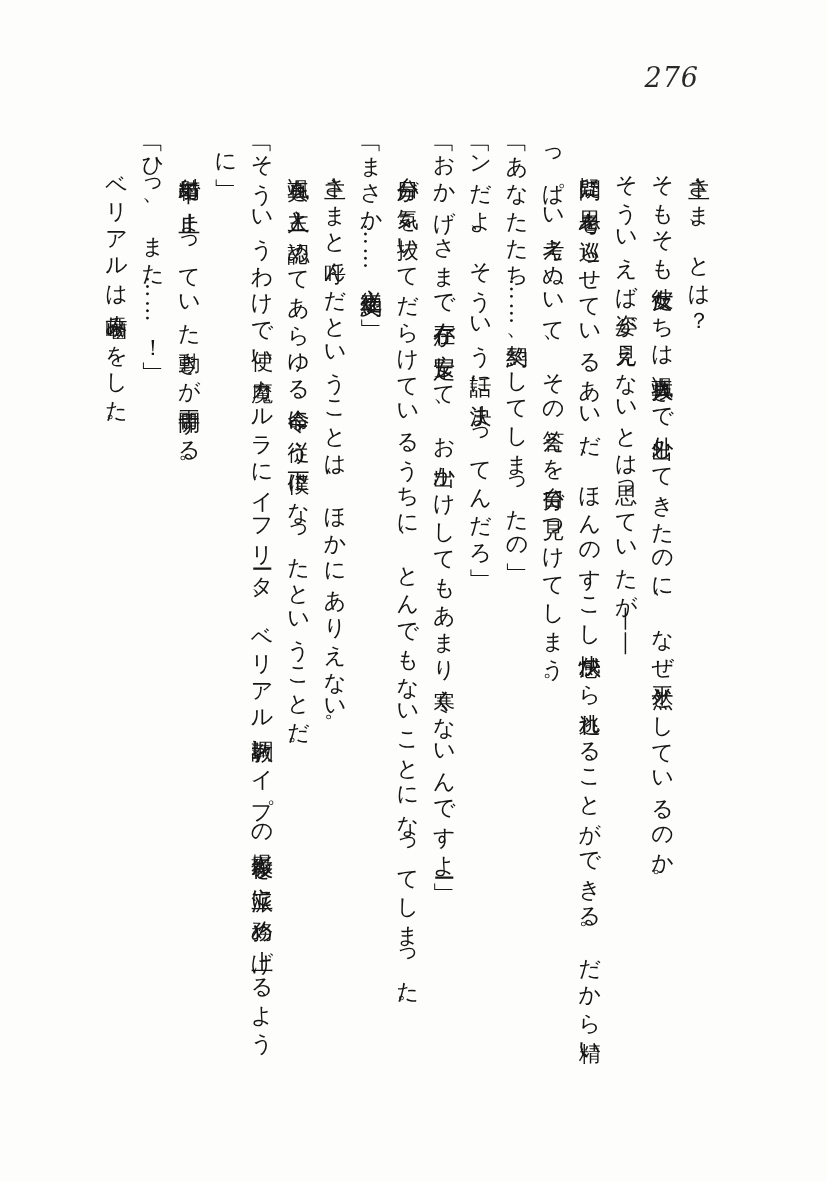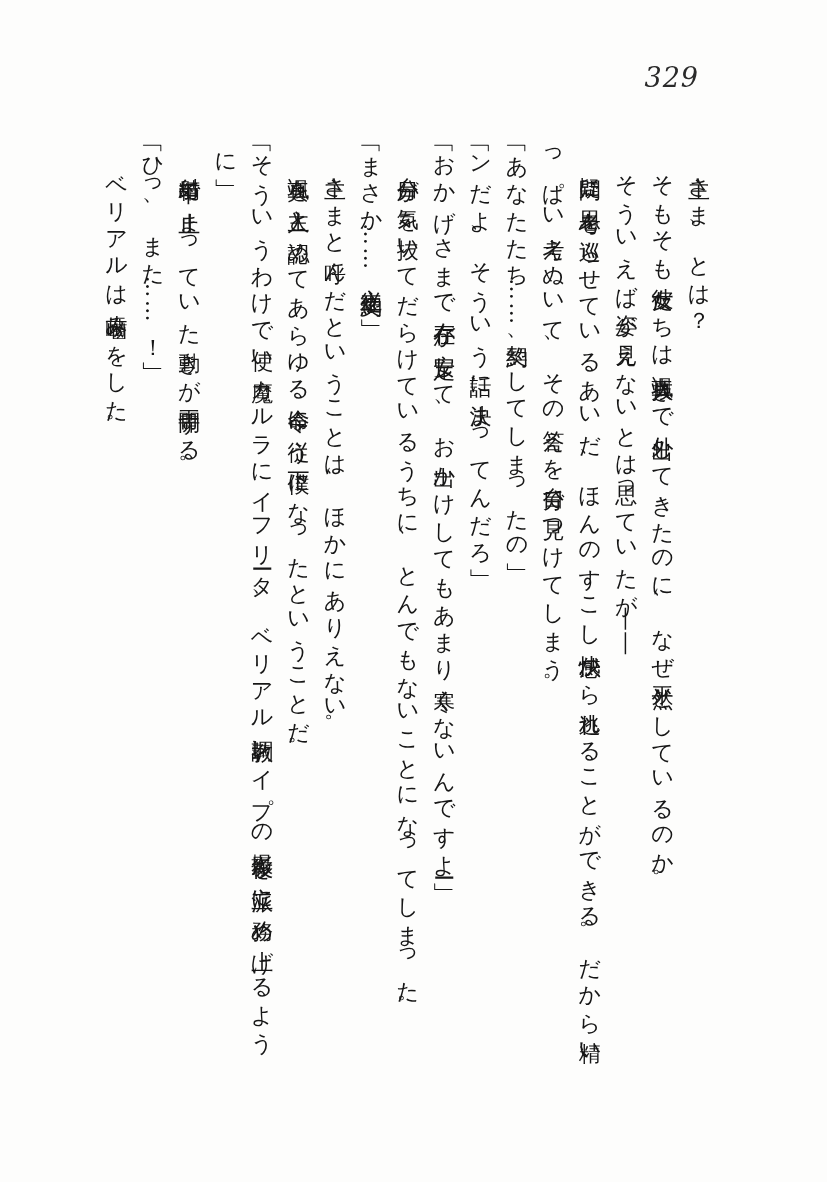--- a/index.html
+++ b/index.html
@@ -43,21 +43,21 @@
     padding: 0;
   }
   .para.indent {
     text-indent: 1em;
   }
 </style>
 </head>
 <body>
 
 <div class="page">
-  <div class="page-number">329</div>
+  <div class="page-number">276</div>
   <div class="text-block" id="text-block">
       <p class="para indent">主さま、とは？</p>
       <p class="para indent">そもそも彼女たちは颯真抜きで外出してきたのに、なぜ平然としているのか。</p>
       <p class="para indent">そういえば姿が見えないとは思っていたが――</p>
       <p class="para indent">疑問に思考を巡らせているあいだ、ほんのすこし快感から逃れることができる。だから精いっぱい考えぬいて、その答えを自分で見つけてしまう。</p>
       <p class="para">「あなたたち……契約、してしまったの」</p>
       <p class="para">「ンだよ、そういう話に決まってんだろ」</p>
       <p class="para">「おかげさまで存在が安定して、お出かけしてもあまり寒くないんですよー」</p>
       <p class="para indent">自分が気を抜いてだらけているうちに、とんでもないことになってしまった。</p>
       <p class="para">「まさか……主従契約？」</p>

